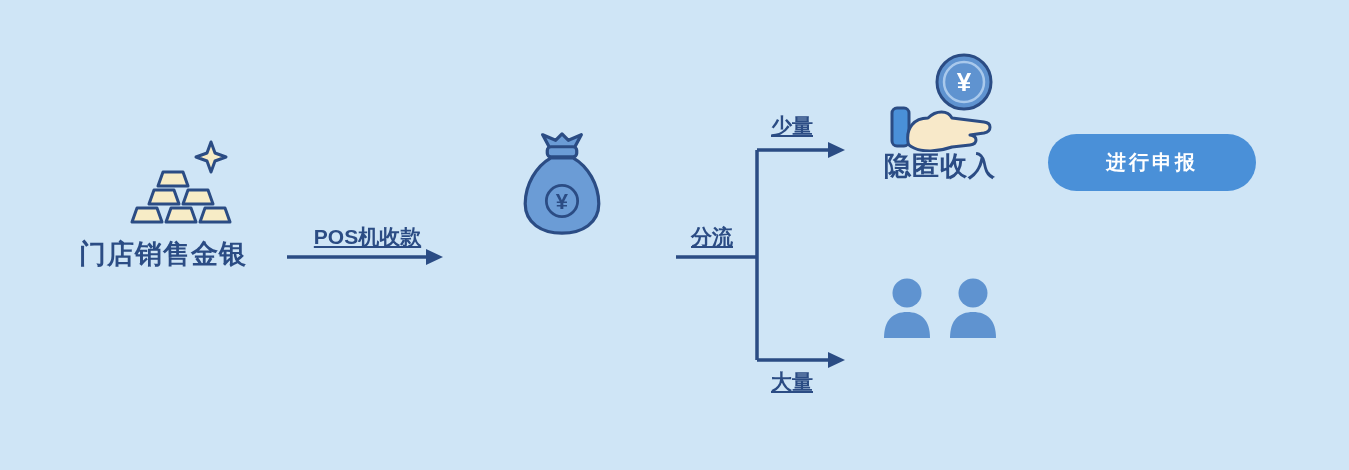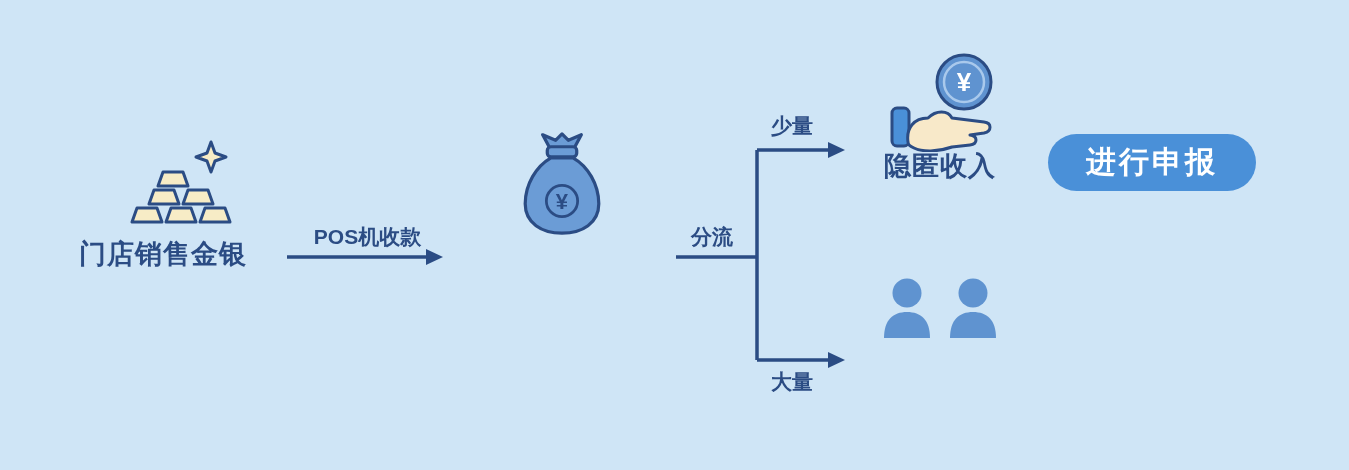--- a/index.html
+++ b/index.html
@@ -26,33 +26,34 @@
     letter-spacing: 1px;
     white-space: nowrap;
   }
   .edge-label {
     position: absolute;
     color: #2b4c84;
     font-weight: bold;
     font-size: 21px;
     text-align: center;
     white-space: nowrap;
+    text-decoration: underline;
   }
   .pill {
     position: absolute;
     width: 208px;
     height: 57px;
     border-radius: 29px;
     background: #4a90d8;
     color: #ffffff;
     display: flex;
     align-items: center;
     justify-content: center;
     font-weight: bold;
-    font-size: 30px;
+    font-size: 20px;
     letter-spacing: 3px;
     white-space: nowrap;
   }
 </style>
 </head>
 <body>
 
 <div id="canvas">
 
   <svg class="connectors" width="1349" height="470" viewBox="0 0 1349 470">

